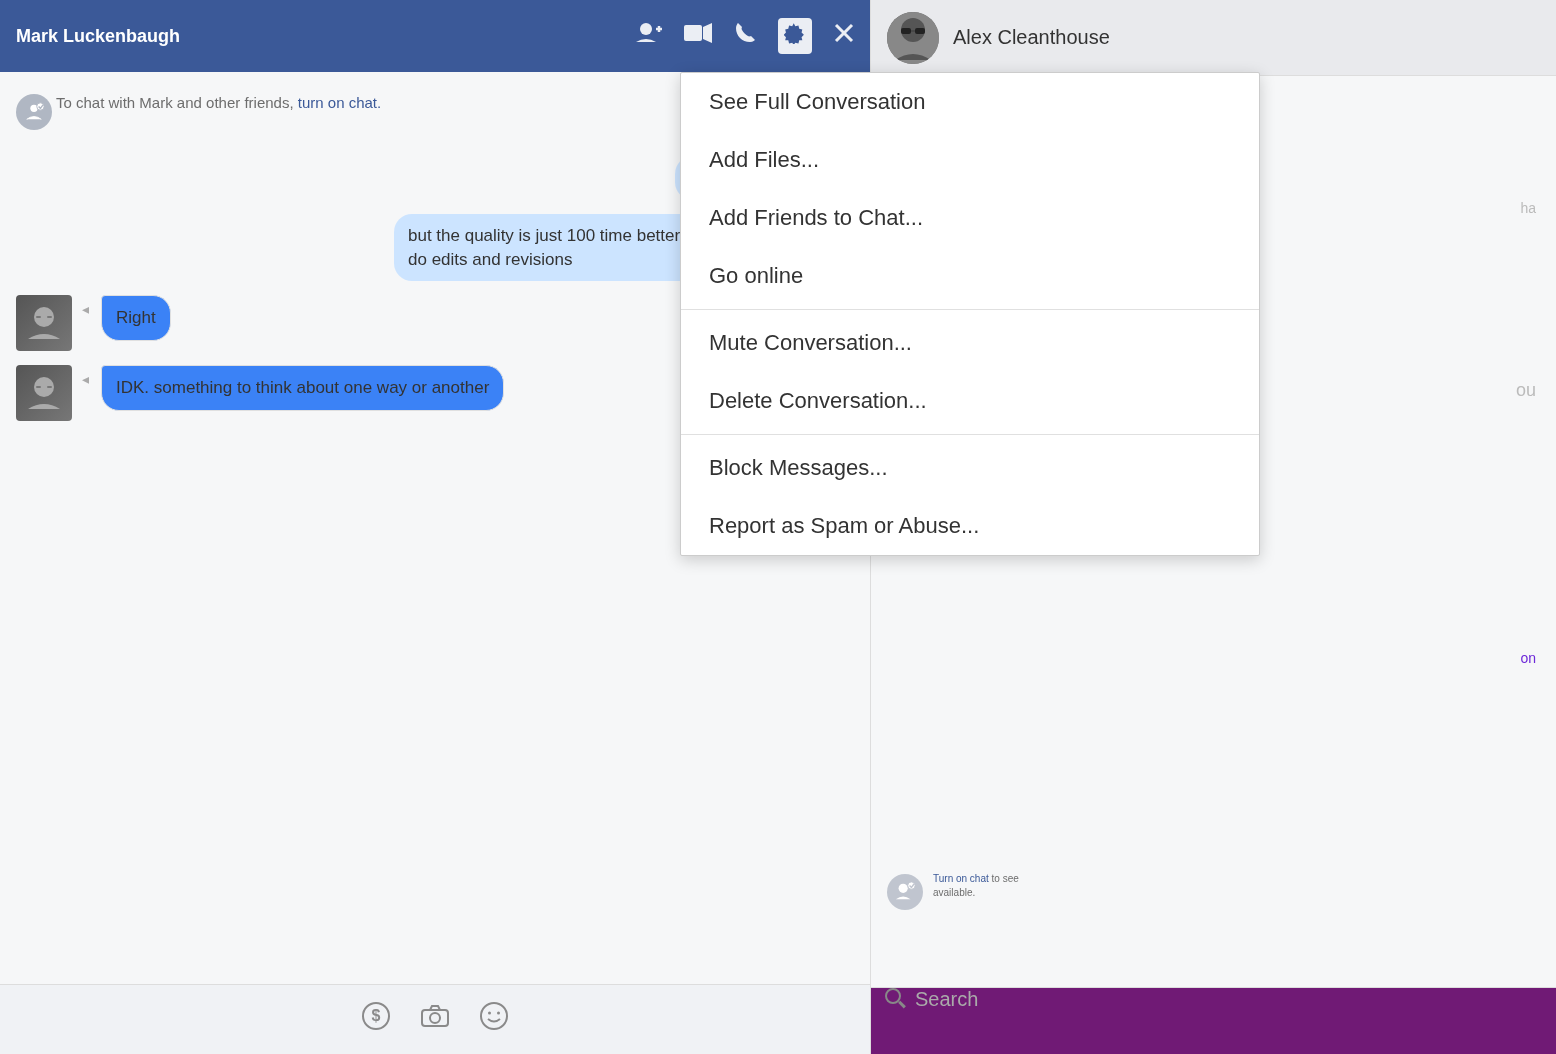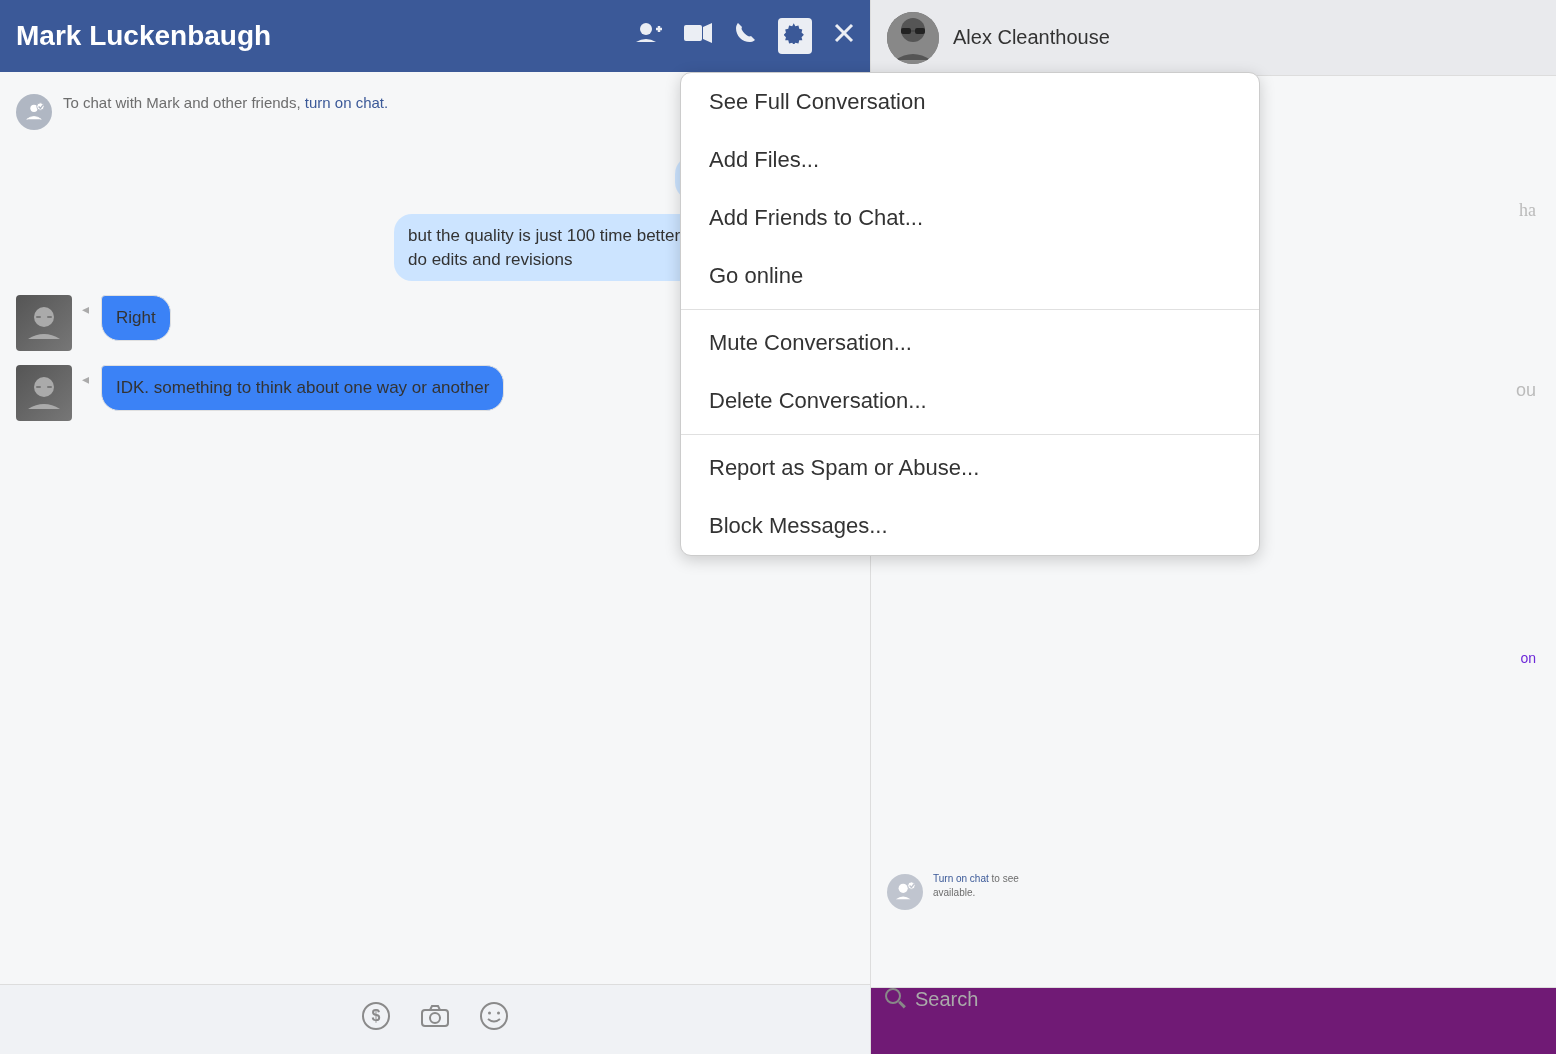--- a/index.html
+++ b/index.html
@@ -29,21 +29,21 @@
       background: #3b5998;
       height: 72px;
       display: flex;
       align-items: center;
       padding: 0 16px;
       flex-shrink: 0;
     }
 
     .chat-header-title {
       color: #fff;
-      font-size: 28px;
+      font-size: 18px;
       font-weight: bold;
       flex: 1;
     }
 
     .chat-header-icons {
       display: flex;
       align-items: center;
       gap: 22px;
     }
 
@@ -67,21 +67,21 @@
       overflow-y: auto;
       padding: 12px 16px;
       background: #f6f7f8;
       position: relative;
     }
 
     
     .system-notice {
       display: flex;
       align-items: flex-start;
-      gap: 11px;
+      gap: 4px;
       margin-bottom: 18px;
       padding: 8px 0;
     }
 
     .system-icon {
       width: 36px;
       height: 36px;
       background: #b0b7c3;
       border-radius: 50%;
       display: flex;
@@ -270,21 +270,21 @@
     
     .dropdown-menu {
       position: absolute;
       top: 72px;
       left: 680px;
       width: 580px;
       background: #fff;
       border: 1px solid #ccc;
       box-shadow: 0 4px 16px rgba(0,0,0,0.18);
       z-index: 100;
-      border-radius: 11px;
+      border-radius: 2px;
     }
 
     .dropdown-item {
       padding: 16px 28px;
       font-size: 22px;
       color: #333;
       cursor: pointer;
       white-space: nowrap;
     }
 
@@ -450,22 +450,22 @@
 
 <div class="dropdown-menu">
   <div class="dropdown-item">See Full Conversation</div>
   <div class="dropdown-item">Add Files...</div>
   <div class="dropdown-item">Add Friends to Chat...</div>
   <div class="dropdown-item">Go online</div>
   <div class="dropdown-divider"></div>
   <div class="dropdown-item">Mute Conversation...</div>
   <div class="dropdown-item">Delete Conversation...</div>
   <div class="dropdown-divider"></div>
+  <div class="dropdown-item">Block Messages...</div>
   <div class="dropdown-item">Report as Spam or Abuse...</div>
-  <div class="dropdown-item">Block Messages...</div>
 </div>
 
 <div class="right-sidebar">
 
   <div class="sidebar-header">
     <div class="sidebar-avatar">
       <div class="sidebar-avatar-bg">
 
         <svg width="52" height="52" viewBox="0 0 52 52">
           <rect width="52" height="52" fill="#888"></rect>
@@ -476,21 +476,21 @@
           <line x1="24" y1="19" x2="28" y2="19" stroke="#444" stroke-width="1.5"></line>
           <path d="M8 48 Q26 36 44 48" fill="#555"></path>
         </svg>
       </div>
     </div>
     <div class="sidebar-name">Alex Cleanthouse</div>
   </div>
 
   <div class="sidebar-body">
 
-    <div style="position:absolute; right: 20px; top: 200px; font-size: 18px; color: #bbb; font-family: Liberation Serif, serif;">ha</div>
+    <div style="position:absolute; right: 20px; top: 200px; font-size: 14px; color: #bbb;">ha</div>
     <div style="position:absolute; right: 20px; top: 380px; font-size: 18px; color: #bbb;">ou</div>
     <div style="position:absolute; right: 20px; top: 650px; font-size: 14px; color: #6d28d9;">on</div>
 
     <div class="sidebar-turn-on-notice" style="position: absolute; bottom: 120px; left: 16px; right: 16px;">
       <div class="system-icon" style="background:#c0c5cf;">
         <svg viewBox="0 0 24 24" width="22" height="22" fill="white">
           <circle cx="10" cy="8" r="5"></circle>
           <path d="M2 20 Q10 14 18 20" fill="white"></path>
           <circle cx="19" cy="5" r="4" fill="white" stroke="#c0c5cf" stroke-width="1"></circle>
           <path d="M17 5 L19 7 L22 3" stroke="#c0c5cf" stroke-width="1.5" fill="none"></path>

